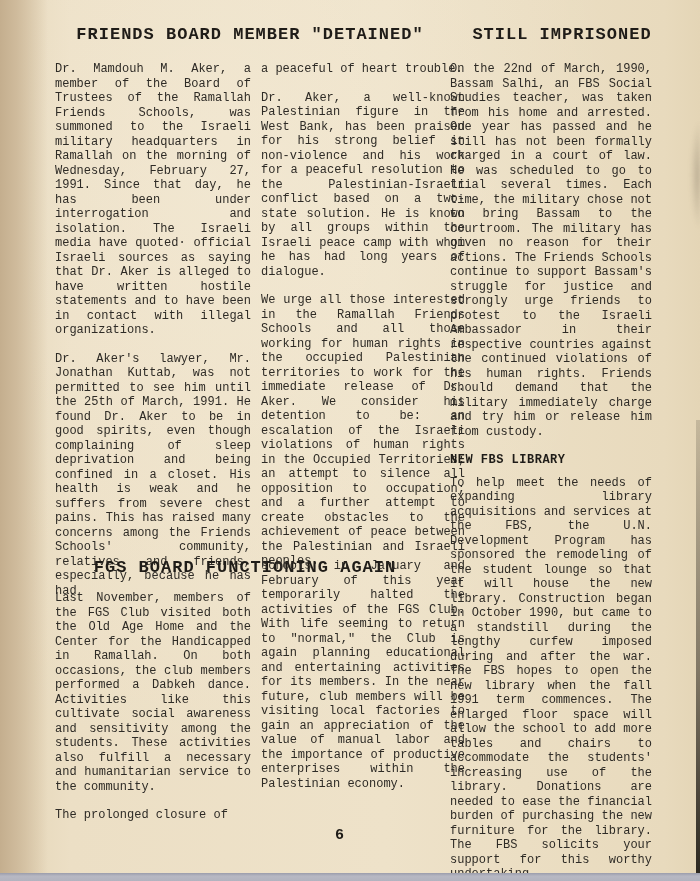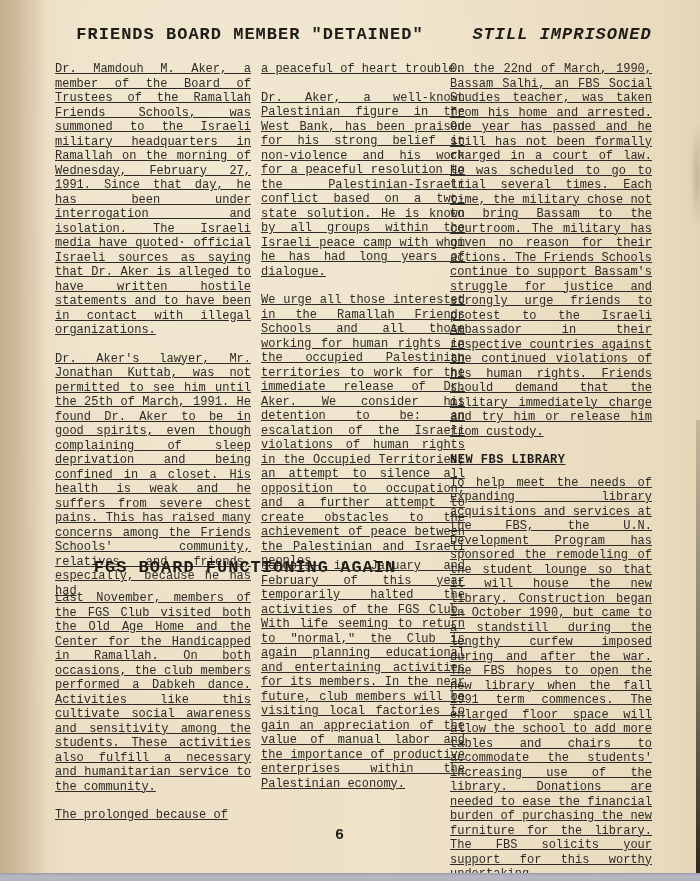--- a/index.html
+++ b/index.html
@@ -41,38 +41,37 @@
     margin: 0;
     font-family: "Liberation Mono", "DejaVu Sans Mono", monospace;
     font-weight: bold;
     font-size: 17px;
     letter-spacing: 1px;
     color: #1f1c18;
     text-align: center;
     white-space: nowrap;
   }
   .head-detained { left: 45px; top: 25px; width: 410px; }
-  .head-imprisoned { left: 462px; top: 25px; width: 200px; font-style: italic; }
+  .head-imprisoned { left: 462px; top: 25px; width: 200px; }
   .head-club { left: 40px; top: 558px; width: 410px; }
   .subhead {
     margin: 12px 0 8px 0;
     font-weight: bold;
     font-size: 12px;
     letter-spacing: 0.5px;
     color: #1f1c18;
     white-space: nowrap;
   }
   
   .col {
     position: absolute;
     font-size: 12px;
     line-height: 14.5px;
     text-align: justify;
     color: #2e2b26;
-    text-decoration: underline;
   }
   .col p { margin: 0 0 14px 0; }
   .col p:last-child { margin-bottom: 0; }
   .col1 { left: 55px;  top: 62px;  width: 196px; }
   .col2 { left: 261px; top: 62px;  width: 204px; }
   .col3 { left: 450px; top: 62px;  width: 202px; }
   .club-col1 { left: 55px;  top: 591px; width: 196px; }
   .club-col2 { left: 261px; top: 559px; width: 204px; }
   .page-number {
     position: absolute; left: 328px; top: 827px; width: 24px;
@@ -107,21 +106,21 @@
   <div class="col col3">
     <p>On the 22nd of March, 1990, Bassam Salhi, an FBS Social Studies teacher, was taken from his home and arrested. One year has passed and he still has not been formally charged in a court of law. He was scheduled to go to trial several times. Each time, the military chose not to bring Bassam to the courtroom. The military has given no reason for their actions. The Friends Schools continue to support Bassam's struggle for justice and strongly urge friends to protest to the Israeli Ambassador in their respective countries against the continued violations of his human rights. Friends should demand that the military immediately charge and try him or release him from custody.</p>
     <h2 class="subhead">NEW FBS LIBRARY</h2>
     <p>To help meet the needs of expanding library acquisitions and services at the FBS, the U.N. Development Program has sponsored the remodeling of the student lounge so that it will house the new library. Construction began in October 1990, but came to a standstill during the lengthy curfew imposed during and after the war. The FBS hopes to open the new library when the fall 1991 term commences. The enlarged floor space will allow the school to add more tables and chairs to accommodate the students' increasing use of the library. Donations are needed to ease the financial burden of purchasing the new furniture for the library. The FBS solicits your support for this worthy undertaking.</p>
   </div>
 
   <h1 class="head head-club">FGS BOARD FUNCTIONING AGAIN</h1>
 
   <div class="col club-col1">
     <p>Last November, members of the FGS Club visited both the Old Age Home and the Center for the Handicapped in Ramallah. On both occasions, the club members performed a Dabkeh dance. Activities like this cultivate social awareness and sensitivity among the students. These activities also fulfill a necessary and humanitarian service to the community.</p>
-    <p>The prolonged because of</p>
+    <p>The prolonged closure of</p>
   </div>
 
   <div class="col club-col2">
     <p>schools in January and February of this year temporarily halted the activities of the FGS Club. With life seeming to return to "normal," the Club is again planning educational and entertaining activities for its members. In the near future, club members will be visiting local factories to gain an appreciation of the value of manual labor and the importance of productive enterprises within the Palestinian economy.</p>
   </div>
 
   <div class="page-number">6</div>
 
   <div class="binding-line"></div>
   <div class="bottom-strip"></div>

